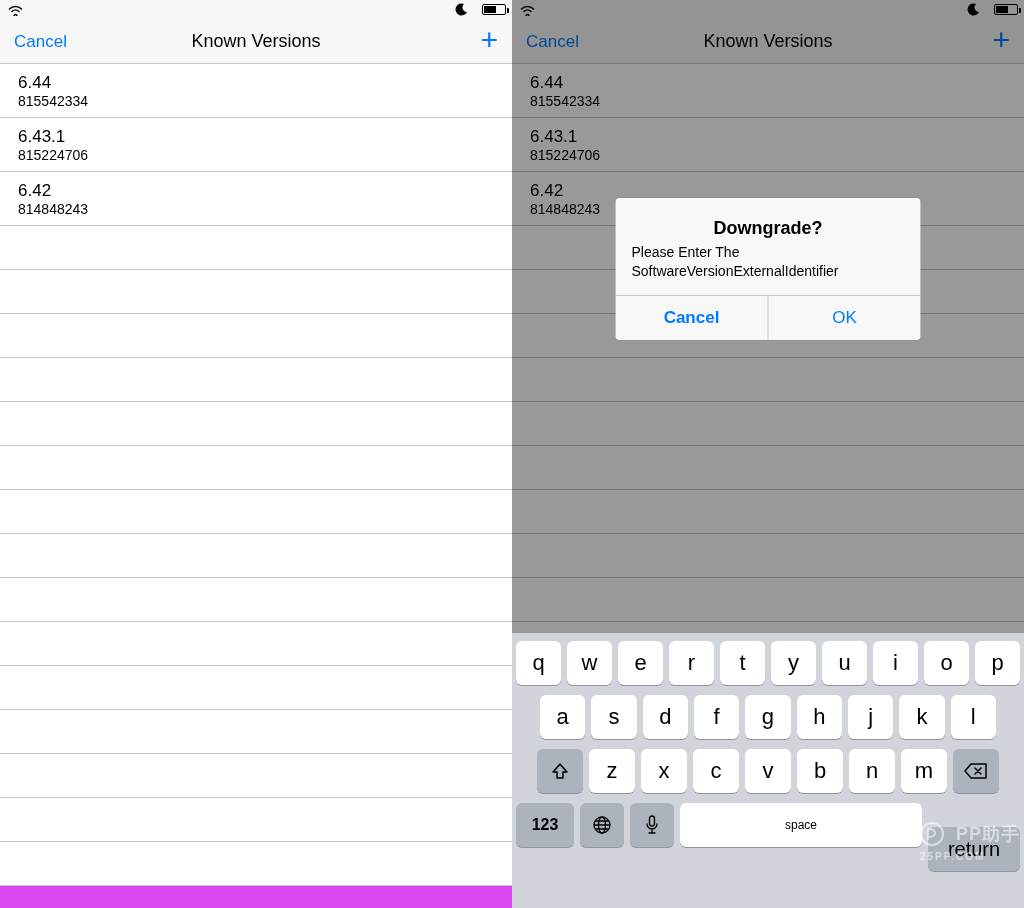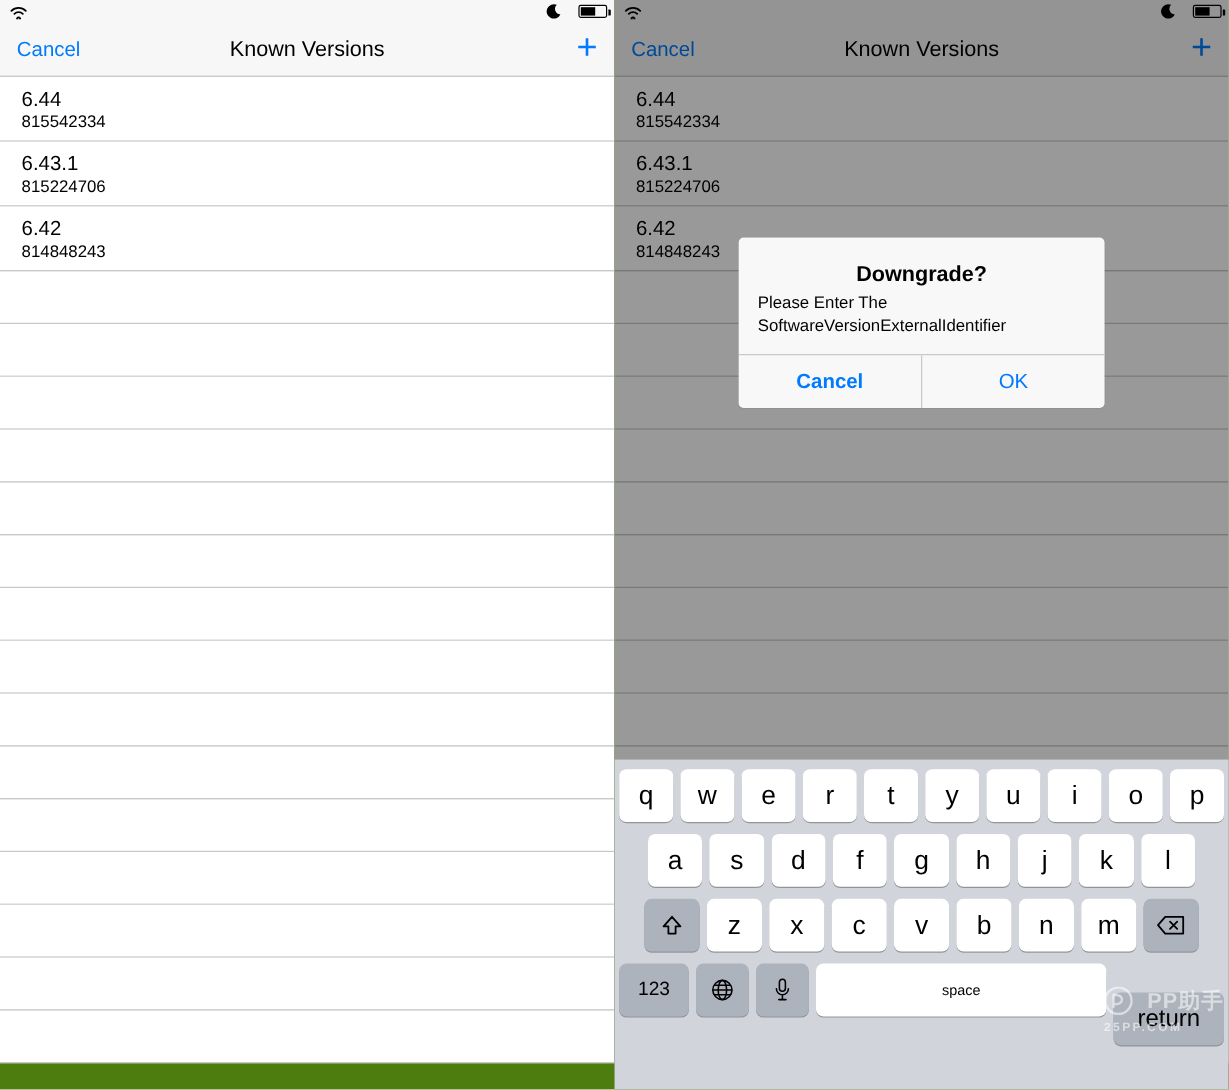--- a/index.html
+++ b/index.html
@@ -1,18 +1,18 @@
 <!DOCTYPE html>
 <html><head>
 <meta charset="utf-8">
 <style>
   * { box-sizing: border-box; margin: 0; padding: 0; }
   html, body { width: 1024px; height: 908px; font-family: -apple-system, "Helvetica Neue", Arial, sans-serif; background:#fff;}
   .container { display:flex; width:1024px; height:908px; }
-  .phone { position:relative; width:567px; height:908px; background:#4d7c0f; overflow:hidden; }
+  .phone { position:relative; width:567px; height:908px; background:#d946ef; overflow:hidden; }
   
   .statusbar { height:20px; background:#f7f7f7; position:relative; }
   .statusbar .wifi { position:absolute; left:8px; top:4px; }
   .statusbar .moon { position:absolute; right:44px; top:3px; font-size:13px; color:#000;}
   .statusbar .batt { position:absolute; right:6px; top:4px; }
   .batt-body { display:inline-block; width:24px; height:11px; border:1px solid #000; border-radius:2px; position:relative; vertical-align:top;}
   .batt-body::after{content:"";position:absolute;right:-4px;top:3px;width:2px;height:5px;background:#000;border-radius:0 1px 1px 0;}
   .batt-fill{position:absolute;left:1px;top:1px;height:7px;background:#000;}
   
   .nav { height:44px; background:#f7f7f7; border-bottom:1px solid #c8c7cc; position:relative; display:flex; align-items:center; justify-content:center;}
@@ -39,21 +39,21 @@
   
   .kb { position:absolute; bottom:0; left:0; right:0; height:275px; background:#d1d5db; padding:8px 4px 4px; font-family:-apple-system,Arial; user-select:none;}
   .kb-row{display:flex;justify-content:center;gap:6px;margin-bottom:10px;}
   .key{background:#fff;border-radius:6px;box-shadow:0 1px 0 rgba(0,0,0,0.3);height:44px;display:flex;align-items:center;justify-content:center;font-size:22px;color:#000;}
   .kb-row.r1 .key, .kb-row.r2 .key{flex:1;max-width:46px;}
   .kb-row.r2{padding:0 24px;}
   .kb-row.r3 .key{flex:1;max-width:46px;}
   .key-fn{background:#acb3bd;flex:0 0 58px;max-width:58px;}
   .kb-row.r4{gap:6px;}
   .kb-row.r4 .key{height:44px;}
-  .key-123{flex:0 0 58px;background:#acb3bd;font-size:16px;}
+  .key-123{flex:0 0 58px;background:#acb3bd;font-size:16px;font-weight:bold;}
   .key-globe,.key-mic{flex:0 0 44px;background:#acb3bd;}
   .key-space{flex:1;font-size:12px;}
   .key-return{flex:0 0 92px;background:#acb3bd;font-size:20px;margin-top:24px;}
   svg{display:block;}
   .watermark{position:absolute;right:4px;bottom:46px;font-size:18px;color:rgba(255,255,255,0.55);font-weight:600;letter-spacing:1px;pointer-events:none;}
   .watermark small{display:block;font-size:10px;letter-spacing:2px;}
   .caret{display:inline-block;width:2px;height:16px;background:#3a6be0;vertical-align:middle;margin-left:1px;}
 </style>
 </head>
 <body>

